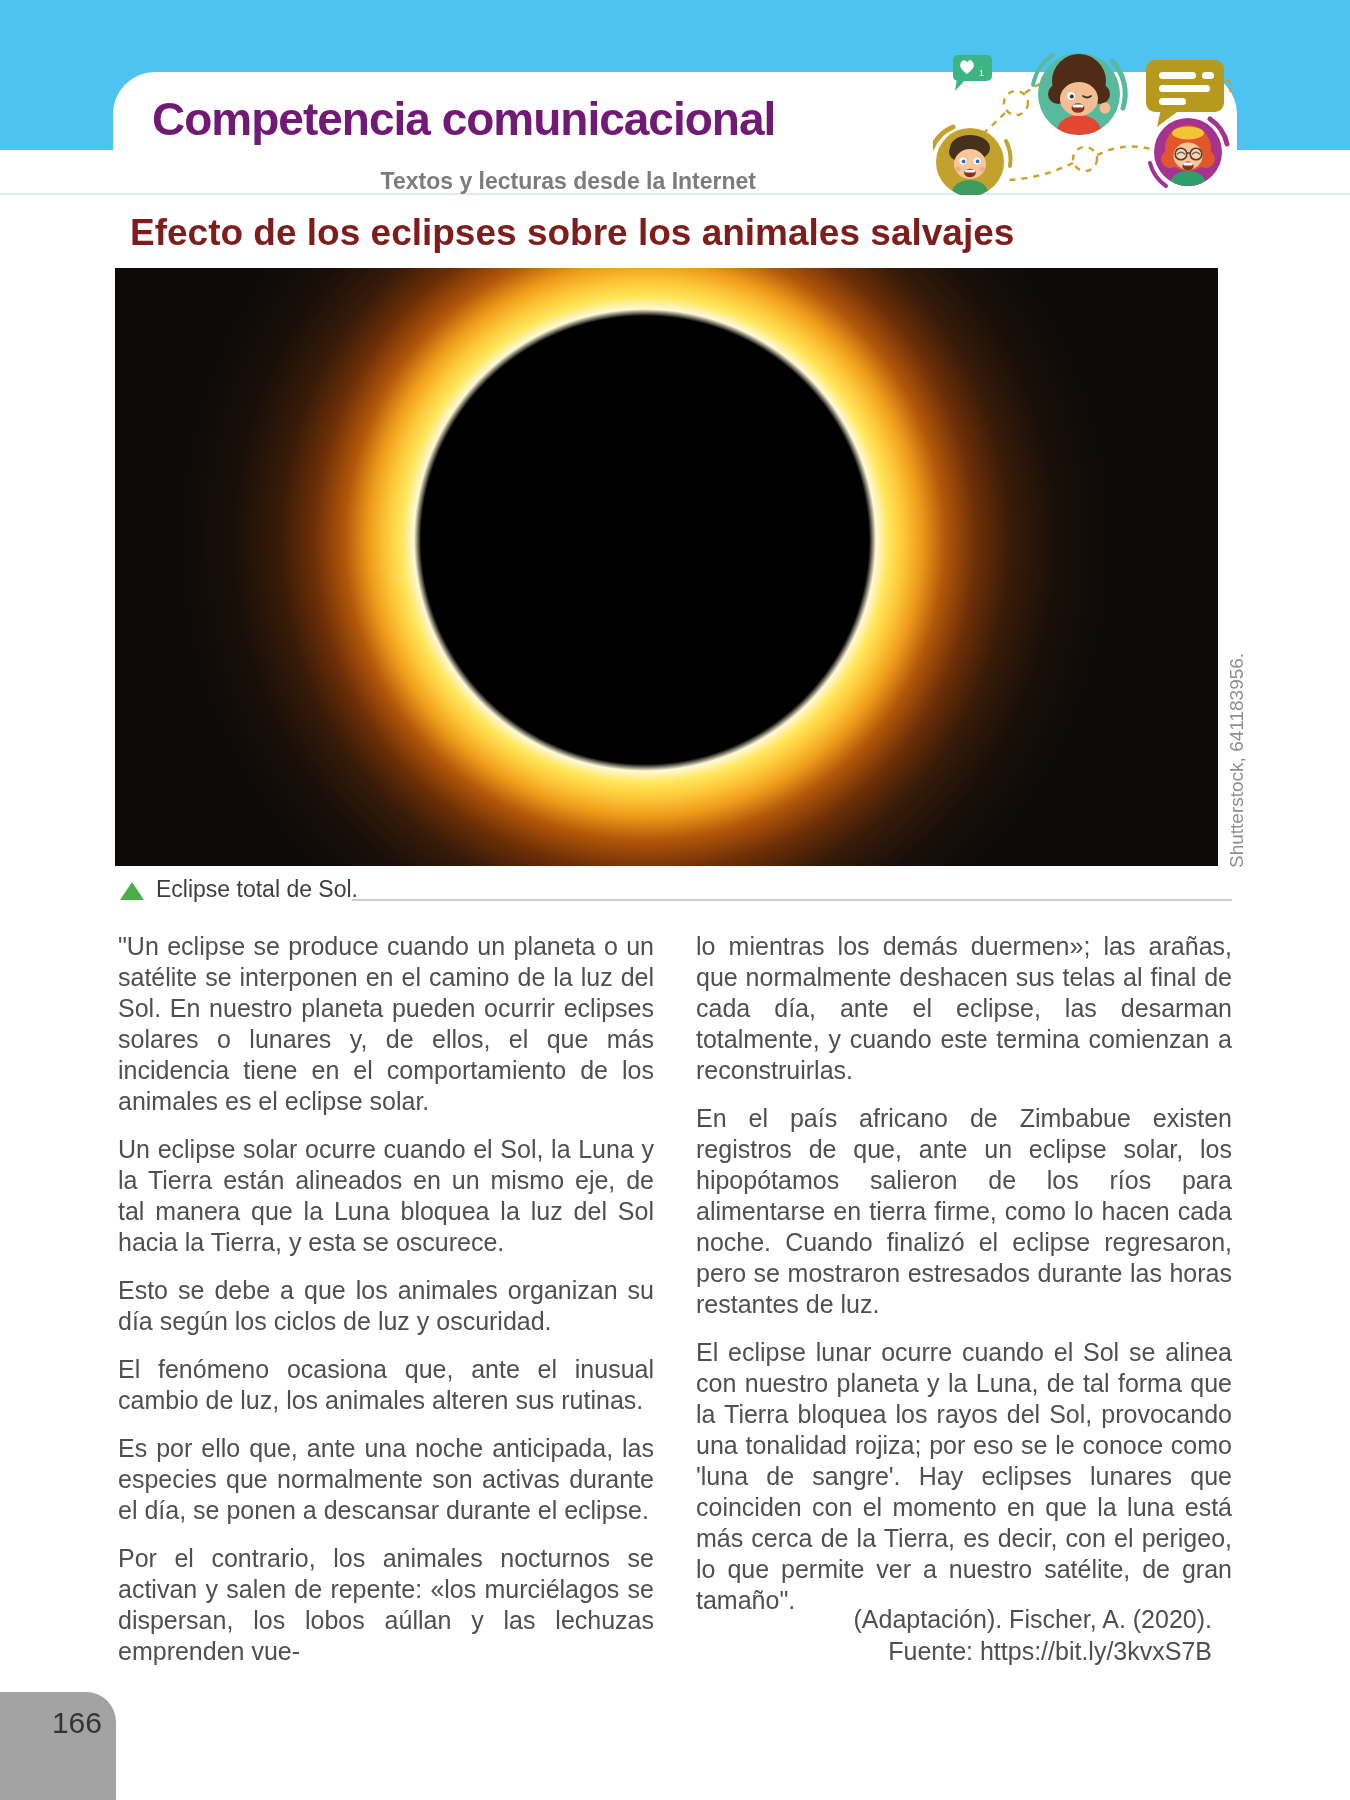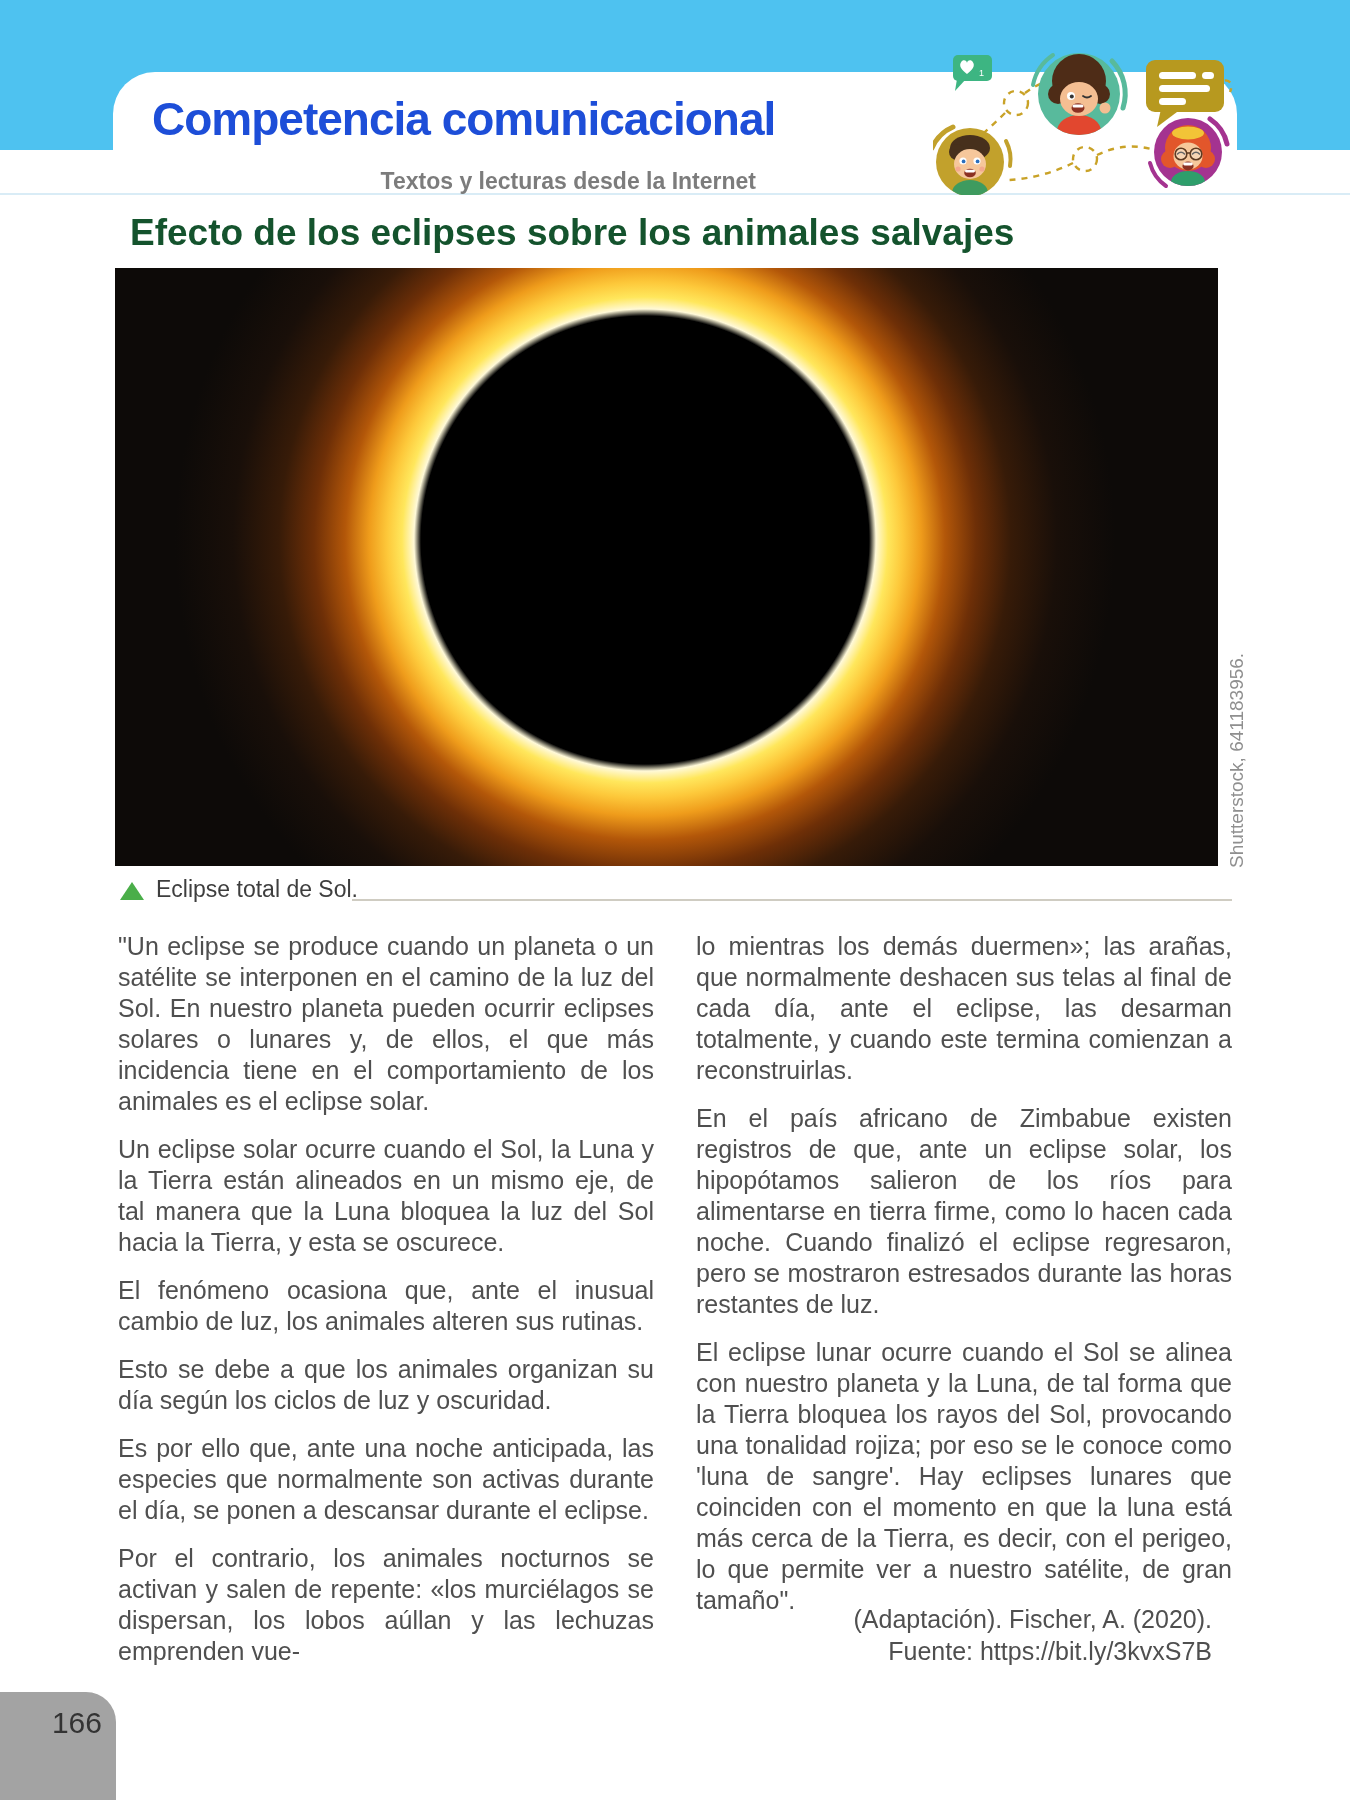--- a/index.html
+++ b/index.html
@@ -4,26 +4,26 @@
 <style>
   * { margin:0; padding:0; box-sizing:border-box; }
   html,body { width:1350px; height:1800px; background:#ffffff; font-family:"Liberation Sans", sans-serif; overflow:hidden; }
   .page { position:relative; width:1350px; height:1800px; background:#ffffff; }
 
   
   .banner { position:absolute; left:0; top:0; width:1350px; height:150px; background:#4EC2F0; }
   .header-card { position:absolute; left:113px; top:72px; width:1124px; height:121px;
                  background:#ffffff; border-radius:42px 42px 0 0; }
   .header-divider { position:absolute; left:0; top:193px; width:1350px; height:2px; background:#d9ecf6; }
-  .header-title { position:absolute; left:152px; top:92px; font-size:46px; font-weight:bold; color:#1d4ed8; letter-spacing:-1px; white-space:nowrap; }
+  .header-title { position:absolute; left:152px; top:92px; font-size:46px; font-weight:bold; color:#701a75; letter-spacing:-1px; white-space:nowrap; }
   .header-subtitle { position:absolute; left:150px; top:168px; width:606px; text-align:right; font-size:23px; font-weight:bold; color:#7C7C7C; white-space:nowrap; }
   .header-art { position:absolute; left:933px; top:45px; width:312px; height:150px; }
 
   
-  .section-title { position:absolute; left:130px; top:212px; font-size:37px; font-weight:bold; color:#14532d; white-space:nowrap; }
+  .section-title { position:absolute; left:130px; top:212px; font-size:37px; font-weight:bold; color:#7f1d1d; white-space:nowrap; }
 
   
   .eclipse-figure { position:absolute; left:115px; top:268px; width:1103px; height:598px;
       background-color:#0d0a08;
       background-image: radial-gradient(circle at 530px 272px,
         #000000 0px, #000000 224px,
         #fff9d8 231px,
         #ffe75c 243px,
         #fdc83a 258px,
         #ef9c1b 276px,
@@ -174,22 +174,22 @@
 
   <div class="caption-row">
     <div class="caption-triangle"></div>
     <div class="caption-text">Eclipse total de Sol.</div>
     <div class="caption-rule"></div>
   </div>
 
   <div class="col col-left">
     <p>"Un eclipse se produce cuando un planeta o un satélite se interponen en el camino de la luz del Sol. En nuestro planeta pueden ocurrir eclipses solares o lunares y, de ellos, el que más incidencia tiene en el comportamiento de los animales es el eclipse solar.</p>
     <p>Un eclipse solar ocurre cuando el Sol, la Luna y la Tierra están alineados en un mismo eje, de tal manera que la Luna bloquea la luz del Sol hacia la Tierra, y esta se oscurece.</p>
+    <p>Esto se debe a que los animales organizan su día según los ciclos de luz y oscuridad.</p>
     <p>El fenómeno ocasiona que, ante el inusual cambio de luz, los animales alteren sus rutinas.</p>
-    <p>Esto se debe a que los animales organizan su día según los ciclos de luz y oscuridad.</p>
     <p>Es por ello que, ante una noche anticipada, las especies que normalmente son activas durante el día, se ponen a descansar durante el eclipse.</p>
     <p>Por el contrario, los animales nocturnos se activan y salen de repente: «los murciélagos se dispersan, los lobos aúllan y las lechuzas emprenden vue-</p>
   </div>
 
   <div class="col col-right">
     <p>lo mientras los demás duermen»; las arañas, que normalmente deshacen sus telas al final de cada día, ante el eclipse, las desarman totalmente, y cuando este termina comienzan a reconstruirlas.</p>
     <p>En el país africano de Zimbabue existen registros de que, ante un eclipse solar, los hipopótamos salieron de los ríos para alimentarse en tierra firme, como lo hacen cada noche. Cuando finalizó el eclipse regresaron, pero se mostraron estresados durante las horas restantes de luz.</p>
     <p>El eclipse lunar ocurre cuando el Sol se alinea con nuestro planeta y la Luna, de tal forma que la Tierra bloquea los rayos del Sol, provocando una tonalidad rojiza; por eso se le conoce como 'luna de sangre'. Hay eclipses lunares que coinciden con el momento en que la luna está más cerca de la Tierra, es decir, con el perigeo, lo que permite ver a nuestro satélite, de gran tamaño".</p>
   </div>
 

